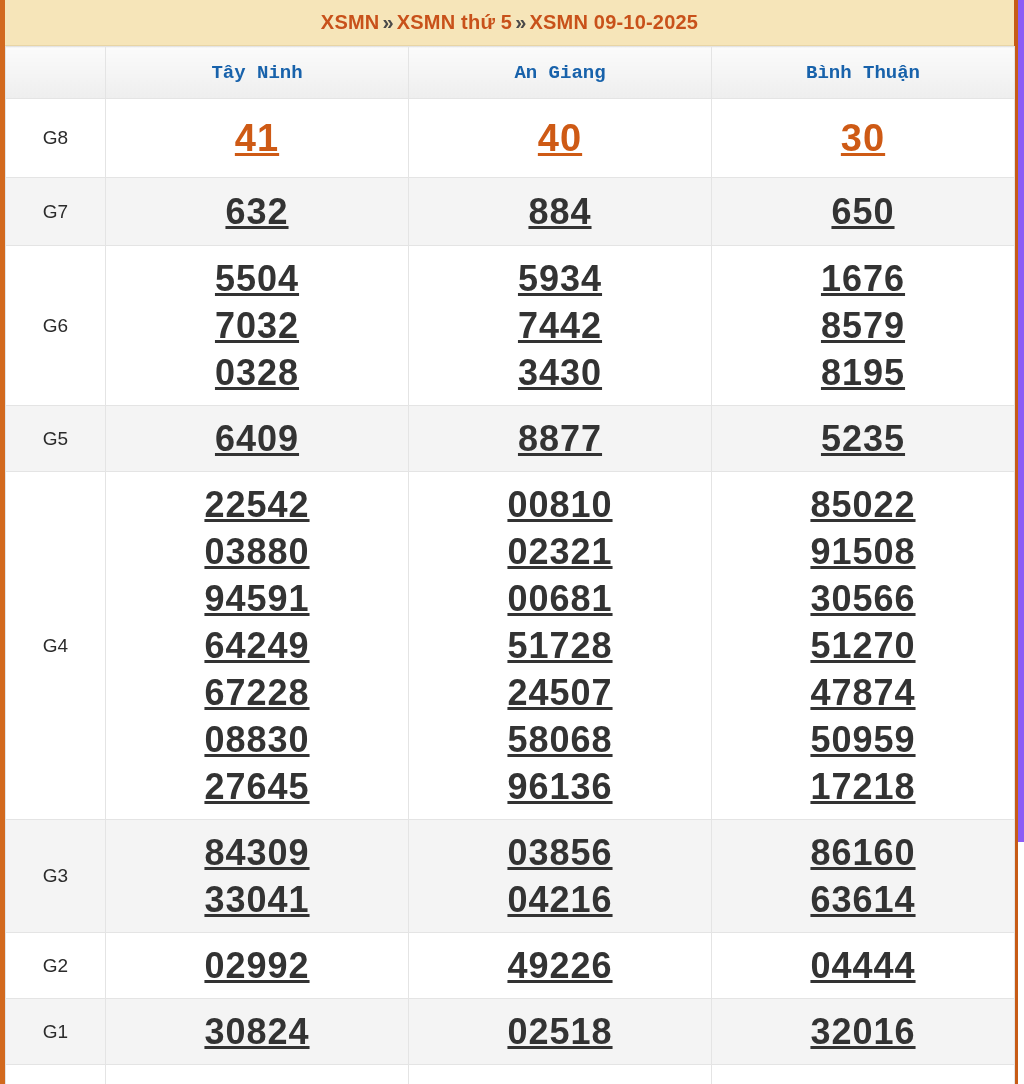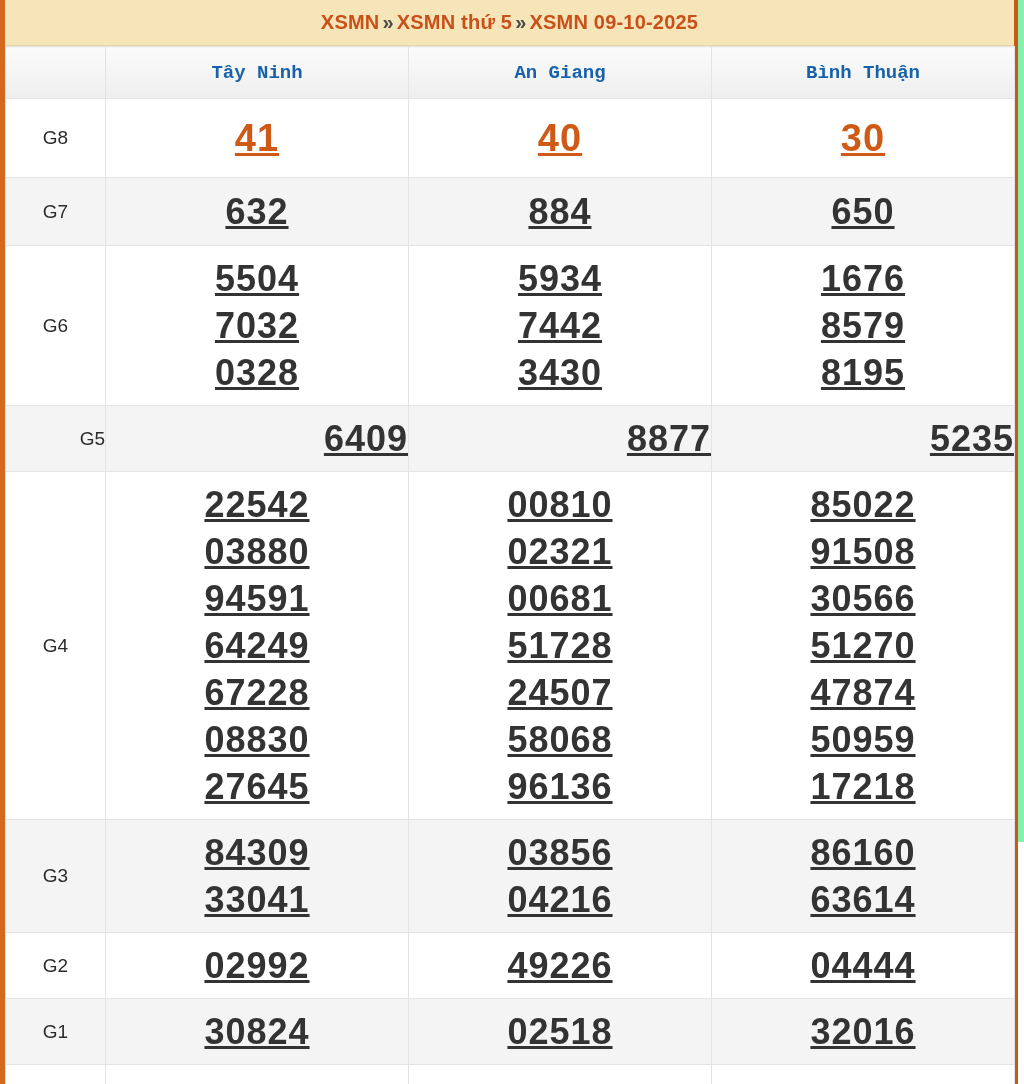--- a/index.html
+++ b/index.html
@@ -10,21 +10,21 @@
     height: 1084px;
     background: #ffffff;
     font-family: "Liberation Sans", "DejaVu Sans", sans-serif;
     overflow: hidden;
   }
 
   #page {
     position: relative;
     width: 1024px;
     height: 842px;
-    background: #86efac;
+    background: #8b5cf6;
     padding-left: 16px;
   }
 
   
   .frame {
     position: absolute;
     top: 0;
     left: 0;
     width: 1018px;
     height: 1084px;
@@ -127,21 +127,21 @@
   tr.hl-db td.nums {
     color: #e0591a;
     font-size: 40px;
     line-height: 52px;
   }
 
   
   tr.r-g8 td { height: 79px; }
   tr.r-g7 td { height: 68px; }
   tr.r-g6 td { height: 148px; }
-  tr.r-g5 td { height: 63px; text-align: right; }
+  tr.r-g5 td { height: 63px; }
   tr.r-g4 td { height: 342px; }
   tr.r-g3 td { height: 104px; }
   tr.r-g2 td { height: 62px; }
   tr.r-g1 td { height: 60px; }
   tr.r-db td { height: 68px; }
 </style>
 </head>
 <body>
 
 <div id="page">

